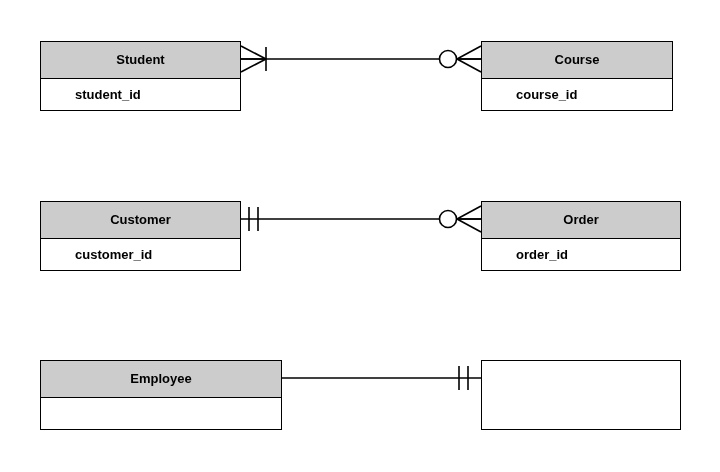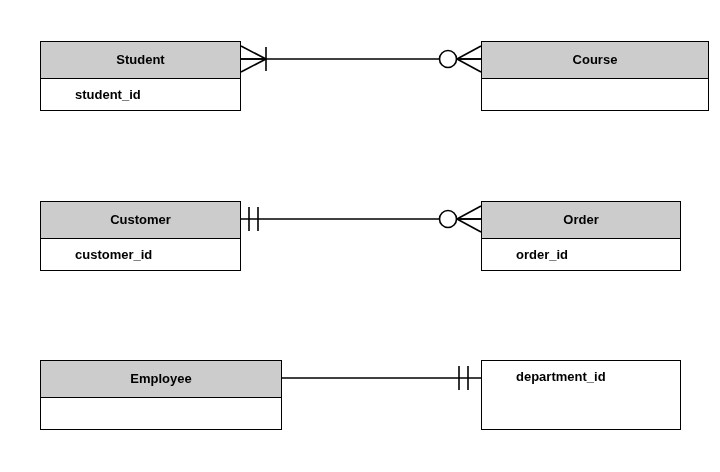--- a/index.html
+++ b/index.html
@@ -114,35 +114,35 @@
       <line x1="459" y1="366" x2="459" y2="390"></line>
       <line x1="468" y1="366" x2="468" y2="390"></line>
     </g>
   </svg>
 
   <div class="entity" style="left:40px; top:41px; width:201px; height:70px;">
     <div class="entity-header">Student</div>
     <div class="entity-attr">student_id</div>
   </div>
 
-  <div class="entity" style="left:481px; top:41px; width:228px; height:70px;">
+  <div class="entity" style="left:481px; top:41px; width:192px; height:70px;">
     <div class="entity-header">Course</div>
+    <div class="entity-attr">course_id</div>
   </div>
 
   <div class="entity" style="left:40px; top:201px; width:201px; height:70px;">
     <div class="entity-header">Customer</div>
     <div class="entity-attr">customer_id</div>
   </div>
 
   <div class="entity" style="left:481px; top:201px; width:200px; height:70px;">
     <div class="entity-header">Order</div>
     <div class="entity-attr">order_id</div>
   </div>
 
   <div class="entity" style="left:40px; top:360px; width:242px; height:70px;">
     <div class="entity-header">Employee</div>
   </div>
 
   <div class="entity" style="left:481px; top:360px; width:200px; height:70px;">
-    <div class="entity-attr">department_id</div>
   </div>
 
 </div>
 
 </body></html>

